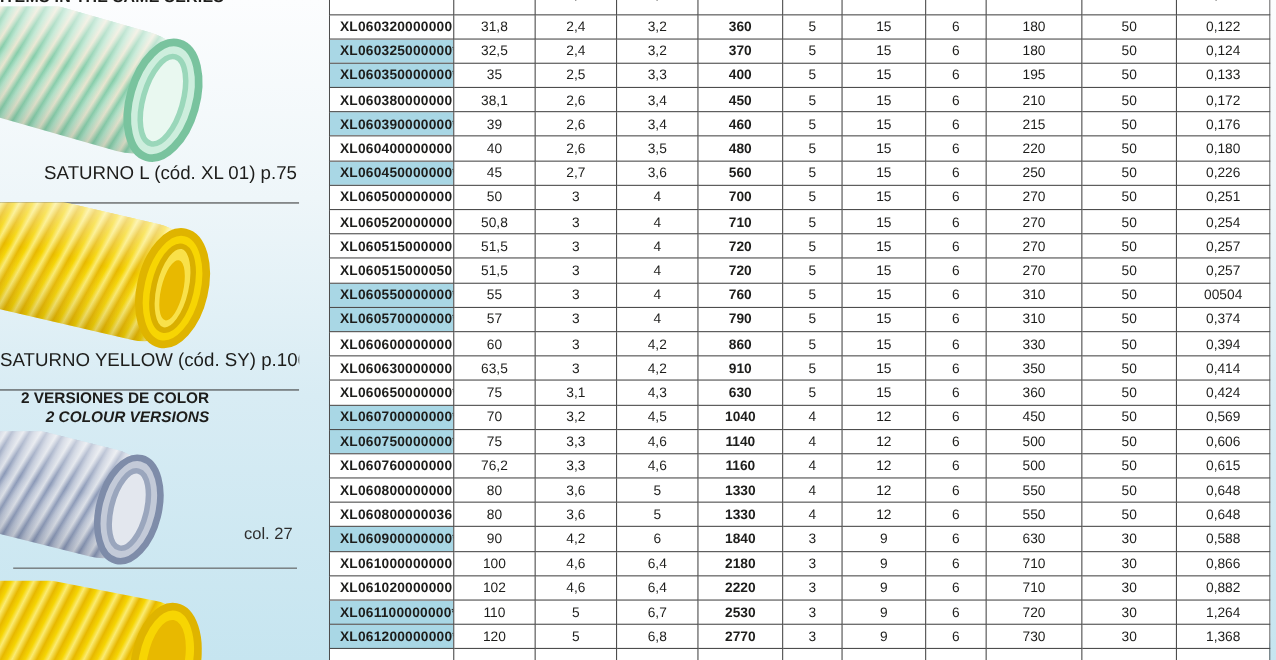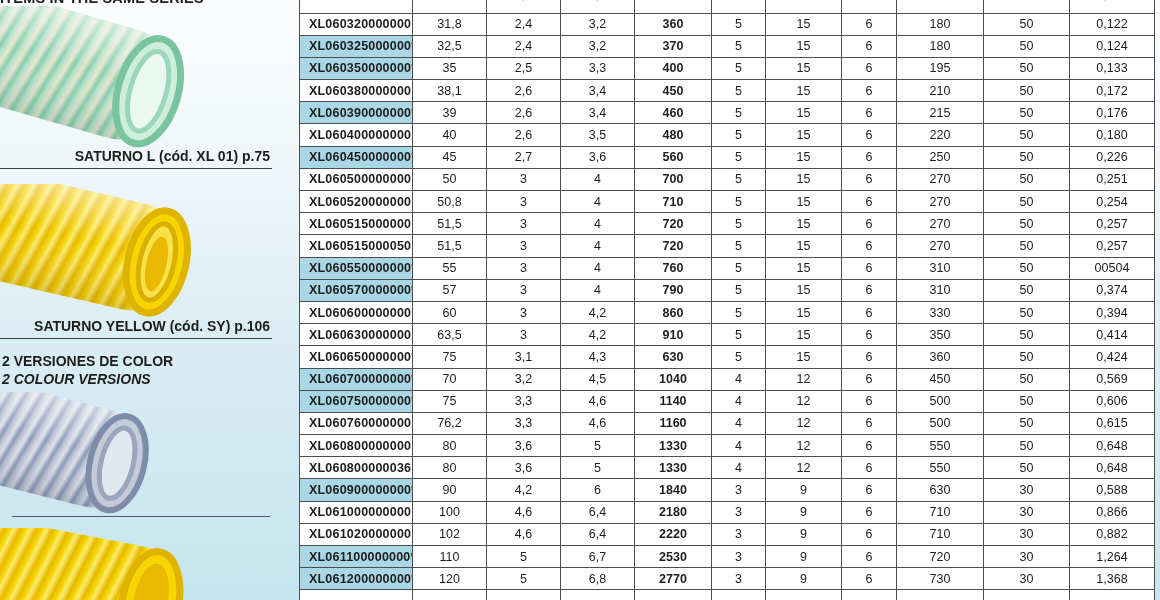--- a/index.html
+++ b/index.html
@@ -13,26 +13,26 @@
 
   
   .left-panel { position:absolute; left:0; top:0; width:272px; height:600px; overflow:hidden; }
   .clipped-heading {
     position:absolute; top:-10px; left:0; width:272px;
     font-size:14.5px; font-weight:bold; letter-spacing:.2px; white-space:nowrap;
   }
   .hose { position:absolute; }
   .caption {
     position:absolute; width:272px; text-align:right;
-    font-size:14px; font-weight:bold; letter-spacing:0;
-    padding-right:2px; padding-bottom:4px;
+    font-size:17px; font-weight:normal; letter-spacing:0;
+    padding-right:2px; padding-bottom:16px;
     border-bottom:1.5px solid #3f3f3f;
     white-space:nowrap;
   }
-  .versions { position:absolute; left:2px; font-size:14px; font-weight:bold; line-height:18px; }
+  .versions { position:absolute; left:19px; font-size:14px; font-weight:bold; line-height:18px;text-align:right; }
   .versions .l2 { font-style:italic; }
   .col-label { position:absolute; width:266px; text-align:right; font-size:15px; color:#2e2e2e; }
   .thin-rule { position:absolute; height:0; border-top:1px solid #5a5a5a; }
 
   
   .table-wrap { position:absolute; left:299px; top:0; width:856px; height:600px; overflow:hidden; }
   table.spec {
     border-collapse:collapse; table-layout:fixed; width:855px;
     background:#fff;
     border-radius:23px;
@@ -128,20 +128,21 @@
       </linearGradient>
     </defs>
     <g transform="rotate(14 88 62)">
       <rect x="-40" y="10" width="200" height="100" rx="50" fill="url(#sg3)"></rect>
       <rect x="-40" y="10" width="200" height="100" rx="50" fill="url(#sh3)"></rect>
       <ellipse cx="134" cy="60" rx="27" ry="48" fill="#c3cad8" stroke="#7e8ca9" stroke-width="6"></ellipse>
       <ellipse cx="134" cy="60" rx="16" ry="36" fill="#e3e7ee" stroke="#9aa6bd" stroke-width="5"></ellipse>
     </g>
   </svg>
 
+  <div class="col-label" style="top:477px;">col. 27</div>
   <div class="thin-rule" style="top:516px; left:12px; width:258px;"></div>
 
   <svg class="hose" style="left:-16px; top:528px;" width="235" height="72" viewBox="0 0 235 72">
     <defs>
       <linearGradient id="sg4" gradientUnits="userSpaceOnUse" x1="0" y1="0" x2="14" y2="4" spreadMethod="repeat">
         <stop offset="0" stop-color="#e7b800"></stop>
         <stop offset="0.35" stop-color="#f6d503"></stop>
         <stop offset="0.62" stop-color="#fbeb70"></stop>
         <stop offset="1" stop-color="#e7b800"></stop>
       </linearGradient>

